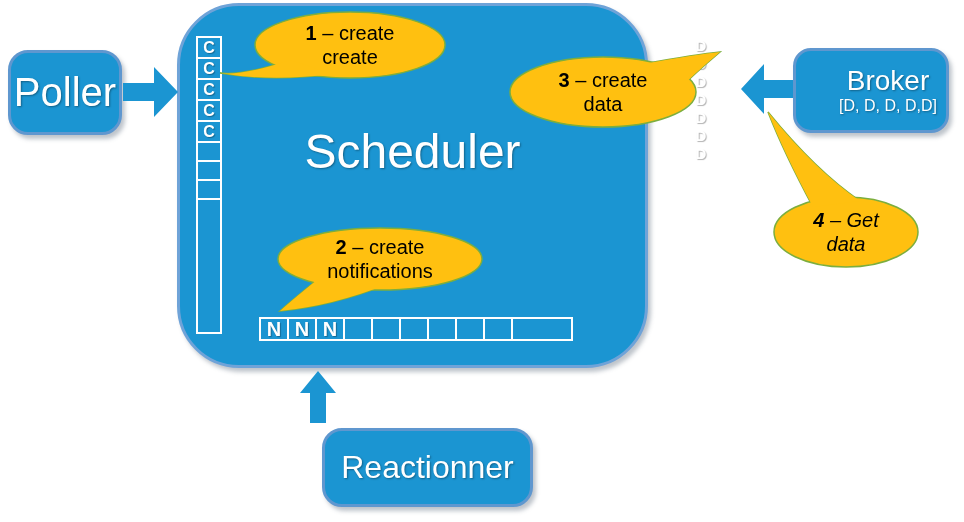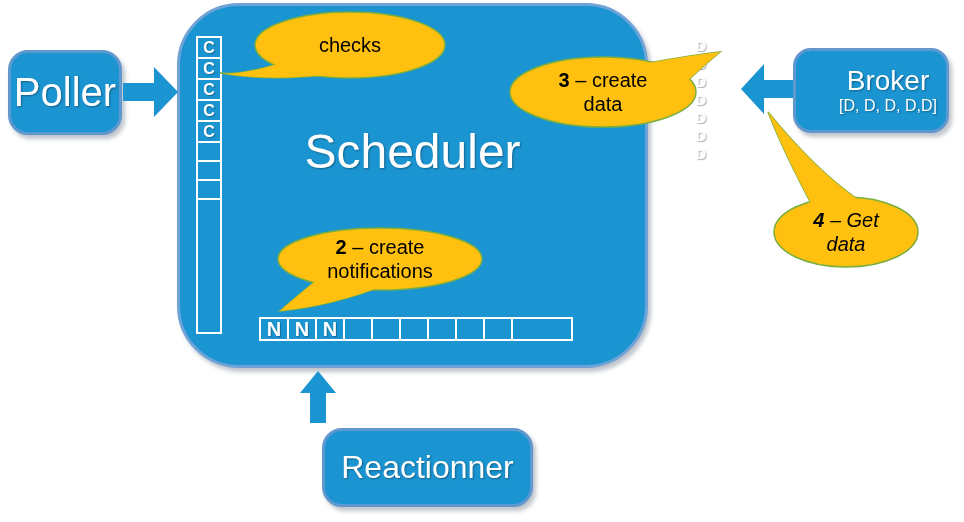--- a/index.html
+++ b/index.html
@@ -137,21 +137,22 @@
     </svg>
   </div>
 
   <div class="callout" style="left:215px;top:10px;width:233px;height:75px;">
     <svg width="233" height="75" viewBox="0 0 233 75">
       <path d="M 75 50 Q 28 66 5 63 Q 55 72 118 64 Z" fill="#FFC010" stroke="#7CAE3E" stroke-width="1.5"></path>
       <ellipse cx="135" cy="35" rx="95" ry="33" fill="#FFC010" stroke="#7CAE3E" stroke-width="1.5"></ellipse>
       <path d="M 75 50 Q 28 66 5 63 Q 55 72 118 64 Z" fill="#FFC010"></path>
     </svg>
     <div class="callout-text" style="left:135px;top:35px;">
-      <div>checks</div>
+      <div><b>1</b> <span>– create</span></div>
+      <div>create</div>
     </div>
   </div>
 
   <div class="callout" style="left:270px;top:226px;width:220px;height:89px;">
     <svg width="220" height="89" viewBox="0 0 220 89">
       <path d="M 58 45 Q 22 74 10 85 Q 62 80 118 58 Z" fill="#FFC010" stroke="#7CAE3E" stroke-width="1.5"></path>
       <ellipse cx="110" cy="33" rx="102" ry="31" fill="#FFC010" stroke="#7CAE3E" stroke-width="1.5"></ellipse>
       <path d="M 58 45 Q 22 74 10 85 Q 62 80 118 58 Z" fill="#FFC010"></path>
     </svg>
     <div class="callout-text" style="left:110px;top:33px;">

